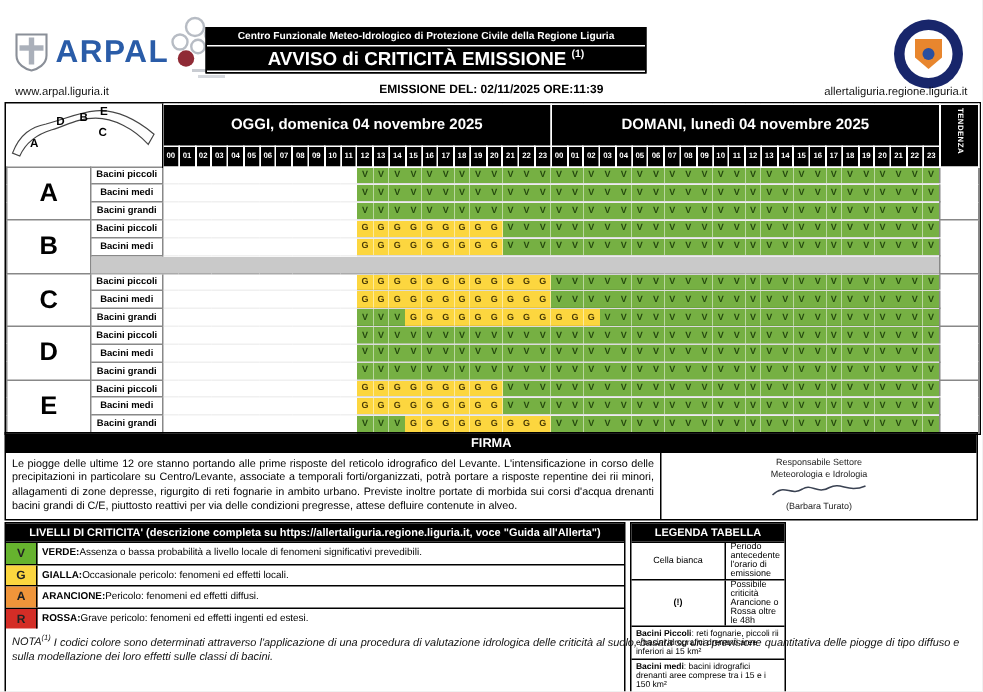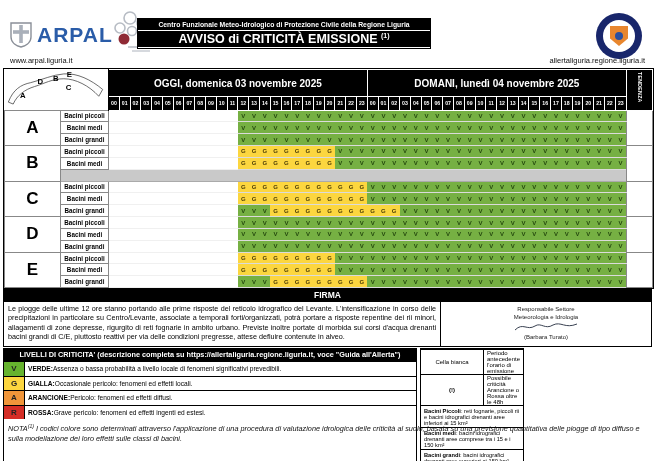--- a/index.html
+++ b/index.html
@@ -98,20 +98,21 @@
 
   <div class="badge">
     <div class="badge-in">
         <div class="badge-shield">
           <div class="badge-dot"></div>
         </div>
       </div>
   </div>
 
   <div class="emi-left">www.arpal.liguria.it</div>
+  <div class="emi-center">EMISSIONE DEL: 02/11/2025 ORE:11:39</div>
   <div class="emi-right">allertaliguria.regione.liguria.it</div>
 
   <div class="gridwrap">
     <table class="grid">
         <colgroup>
           <col style="width:56px">
           <col style="width:48px">
           <col>
           <col>
           <col>
@@ -165,21 +166,21 @@
         <tbody>
           <tr class="hdr-date">
             <th class="map-cell" colspan="2" rowspan="2"><svg width="102" height="36" viewBox="0 0 104 37">
                 <path d="M3,33 C8,20 16,15 26,13 C38,10 48,5 60,4 C74,3 88,10 100,20 L96,27 C86,16 72,9 60,9 C48,9 40,14 30,17 C20,20 12,26 8,35 Z" fill="#fdfdfd" stroke="#444" stroke-width="0.8"></path>
                 <text x="15" y="29" font-size="8" font-weight="bold" font-family="Liberation Sans, sans-serif" fill="#000">A</text>
                 <text x="49" y="11" font-size="8" font-weight="bold" font-family="Liberation Sans, sans-serif" fill="#000">B</text>
                 <text x="62" y="21" font-size="8" font-weight="bold" font-family="Liberation Sans, sans-serif" fill="#000">C</text>
                 <text x="33" y="14" font-size="8" font-weight="bold" font-family="Liberation Sans, sans-serif" fill="#000">D</text>
                 <text x="63" y="7" font-size="8" font-weight="bold" font-family="Liberation Sans, sans-serif" fill="#000">E</text>
               </svg></th>
-            <th class="day" colspan="24">OGGI, domenica 03 novembre 2025</th>
+            <th class="day" colspan="24">OGGI, domenica 04 novembre 2025</th>
             <th class="day" colspan="24">DOMANI, lunedì 04 novembre 2025</th>
             <th class="tendenza-h" rowspan="2"><span>TENDENZA</span></th>
           </tr>
           <tr class="hdr-hours">
             <th class="hour">00</th>
             <th class="hour">01</th>
             <th class="hour">02</th>
             <th class="hour">03</th>
             <th class="hour">04</th>
             <th class="hour">05</th>
@@ -1000,20 +1001,21 @@
       </div>
       <div class="liv-row">
         <div class="liv-code" style="background: rgb(212, 45, 38);">R</div>
         <div class="liv-text">
             <span class="b">ROSSA:</span>
             <span> Grave pericolo: fenomeni ed effetti ingenti ed estesi.</span>
           </div>
       </div>
     </div>
     <div class="legenda">
+      <div class="blk-hdr">LEGENDA TABELLA</div>
       <div class="leg-row">
         <div class="leg-key">Cella bianca</div>
         <div class="leg-val">Periodo antecedente l'orario di emissione</div>
       </div>
       <div class="leg-row">
         <div class="leg-key b">(!)</div>
         <div class="leg-val">Possibile criticità Arancione o Rossa oltre le 48h</div>
       </div>
       <div class="leg-full"><span class="b">Bacini Piccoli</span><span>: reti fognarie, piccoli rii e bacini idrografici drenanti aree inferiori ai 15 km²</span></div>
       <div class="leg-full"><span class="b">Bacini medi</span><span>: bacini idrografici drenanti aree comprese tra i 15 e i 150 km²</span></div>

